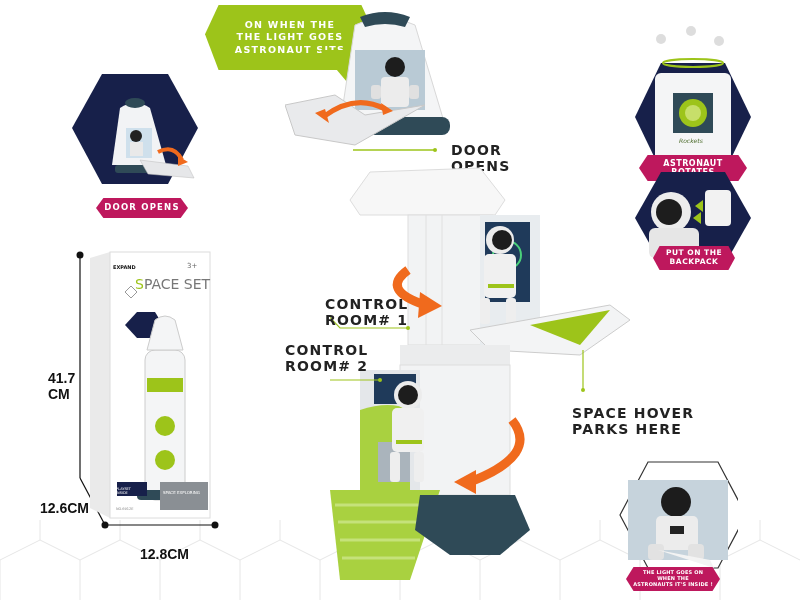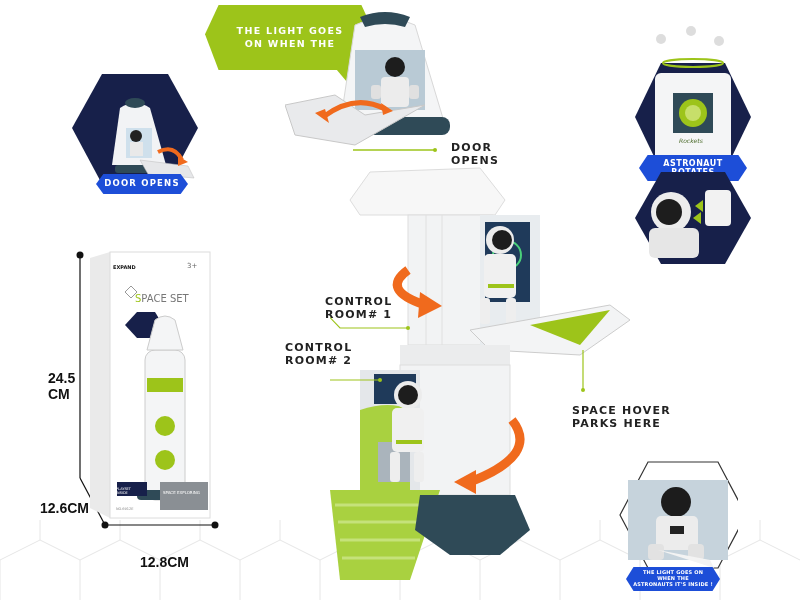--- a/index.html
+++ b/index.html
@@ -4,28 +4,28 @@
 <style>
   * { box-sizing: border-box; margin: 0; padding: 0; }
   html, body { width: 800px; height: 600px; overflow: hidden; background: #ffffff; }
   body { position: relative; font-family: "DejaVu Sans", sans-serif; color: #1a1a1a; }
   .abs { position: absolute; }
   .bg-pattern { left: 0; top: 520px; width: 800px; height: 80px; }
 
   .hex-card { position: absolute; }
   .hex-card svg { position: absolute; left: 0; top: 0; }
   .hex-label {
-    position: absolute; background: #1d4ed8; color: #fff; font-weight: bold;
+    position: absolute; background: #be185d; color: #fff; font-weight: bold;
     text-align: center; line-height: 1.15;
     clip-path: polygon(8% 0, 92% 0, 100% 50%, 92% 100%, 8% 100%, 0 50%);
     display: flex; align-items: center; justify-content: center;
     letter-spacing: 0.5px;
   }
   .callout {
-    position: absolute; color: #222; font-weight: bold; font-size: 11px;
+    position: absolute; color: #222; font-weight: bold; font-size: 14px;
     letter-spacing: 1.2px; line-height: 1.15; text-transform: uppercase;
   }
   .dim { position: absolute; font-weight: bold; font-size: 14px; color: #111; font-family: "Liberation Sans", sans-serif; }
   .speech {
     position: absolute; left: 205px; top: 5px; width: 170px; height: 65px;
     background: #9dc41a; color: #fff; font-weight: bold; font-size: 9.5px; letter-spacing: 1.3px;
     text-align: center; line-height: 1.3;
     clip-path: polygon(8% 0, 92% 0, 100% 45%, 92% 100%, 8% 100%, 0 45%);
     display: flex; flex-direction: column; justify-content: center;
   }
@@ -36,43 +36,44 @@
 
 <svg class="abs bg-pattern" viewBox="0 0 800 80">
   <g fill="none" stroke="#e6e6e6" stroke-width="1">
     <path d="M0 40 L40 20 L80 40 L120 20 L160 40 L200 20 L240 40 L280 20 L320 40 L360 20 L400 40 L440 20 L480 40 L520 20 L560 40 L600 20 L640 40 L680 20 L720 40 L760 20 L800 40"></path>
     <path d="M40 20 L40 0 M120 20 L120 0 M200 20 L200 0 M280 20 L280 0 M360 20 L360 0 M440 20 L440 0 M520 20 L520 0 M600 20 L600 0 M680 20 L680 0 M760 20 L760 0"></path>
     <path d="M0 40 L0 80 M80 40 L80 80 M160 40 L160 80 M240 40 L240 80 M320 40 L320 80 M400 40 L400 80 M480 40 L480 80 M560 40 L560 80 M640 40 L640 80 M720 40 L720 80"></path>
   </g>
 </svg>
 
 <div class="speech">
+  <div>ON WHEN THE</div>
   <div>THE LIGHT GOES</div>
-  <div>ON WHEN THE</div>
+  <div>ASTRONAUT SITS</div>
 </div>
 <svg class="speech-tail" width="40" height="50">
   <polygon points="0,0 28,0 38,45" fill="#9dc41a"></polygon>
 </svg>
 
 <div class="hex-card" style="left:70px; top:70px; width:130px; height:120px;">
   <svg width="130" height="120">
     <polygon points="32,4 98,4 128,58 98,114 32,114 2,58" fill="#17204a"></polygon>
 
     <path d="M42 95 L50 38 Q65 28 80 38 L96 95 Z" fill="#f2f3f5"></path>
     <ellipse cx="65" cy="33" rx="10" ry="5" fill="#2f4a57"></ellipse>
     <rect x="45" y="95" width="48" height="8" rx="3" fill="#2f4a57"></rect>
     <rect x="56" y="58" width="26" height="30" fill="#cfe0ec"></rect>
     <circle cx="66" cy="66" r="6" fill="#222"></circle>
     <rect x="60" y="72" width="13" height="14" fill="#e9e9e9"></rect>
 
     <path d="M70 90 L118 96 L124 108 L78 104 Z" fill="#e6e7e9" stroke="#bbb" stroke-width="0.5"></path>
     <path d="M88 82 Q104 74 112 90" stroke="#f06a1d" stroke-width="4" fill="none"></path>
     <polygon points="108,86 118,92 108,96" fill="#f06a1d"></polygon>
   </svg>
-  <div class="hex-label" style="left:26px; top:104px; width:92px; height:20px; font-size:8.5px; letter-spacing:1.2px;">DOOR OPENS</div>
+  <div class="hex-label" style="left:26px; top:128px; width:92px; height:20px; font-size:8.5px; letter-spacing:1.2px;">DOOR OPENS</div>
 </div>
 
 <svg class="abs" style="left:285px; top:5px;" width="175" height="150">
 
   <path d="M55 120 L70 20 Q100 5 130 20 L160 120 Z" fill="#f4f5f6" stroke="#d8d8d8"></path>
   <path d="M75 12 Q100 2 125 12 L120 22 Q100 16 80 22 Z" fill="#2f4a57"></path>
   <rect x="55" y="112" width="110" height="18" rx="8" fill="#2f4a57"></rect>
 
   <rect x="70" y="45" width="70" height="60" fill="#b9cad5"></rect>
   <circle cx="110" cy="62" r="10" fill="#1d1d1d"></circle>
@@ -119,20 +120,26 @@
 <div class="hex-card" style="left:633px; top:170px; width:120px; height:100px;">
   <svg width="120" height="100">
     <polygon points="28,2 92,2 118,48 92,94 28,94 2,48" fill="#17204a"></polygon>
     <circle cx="38" cy="42" r="20" fill="#ececec"></circle>
     <circle cx="36" cy="42" r="13" fill="#1d1d1d"></circle>
     <rect x="16" y="58" width="50" height="30" rx="6" fill="#e6e6e6"></rect>
     <rect x="72" y="20" width="26" height="36" rx="4" fill="#f2f2f2"></rect>
     <polygon points="62,36 70,30 70,42" fill="#9dc41a"></polygon>
     <polygon points="60,48 68,42 68,54" fill="#9dc41a"></polygon>
   </svg>
+  <div class="hex-label" style="left:20px; top:76px; width:82px; height:24px; font-size:7.5px;">
+    <div>
+      <div>PUT ON THE</div>
+      <div>BACKPACK</div>
+    </div>
+  </div>
 </div>
 
 <div class="hex-card" style="left:618px; top:460px; width:120px; height:135px;">
   <svg width="120" height="135">
     <polygon points="30,2 100,2 128,55 100,108 30,108 2,55" fill="#ffffff" stroke="#333" stroke-width="1.2"></polygon>
     <rect x="10" y="20" width="100" height="80" fill="#c6d3dc"></rect>
     <circle cx="58" cy="42" r="15" fill="#1c1c1c"></circle>
     <rect x="38" y="56" width="42" height="34" rx="5" fill="#ececec"></rect>
     <rect x="52" y="66" width="14" height="8" fill="#222"></rect>
     <rect x="30" y="84" width="16" height="16" rx="4" fill="#e2e2e2"></rect>
@@ -238,25 +245,25 @@
   <rect x="72" y="128" width="36" height="14" fill="#9dc41a"></rect>
   <circle cx="90" cy="176" r="10" fill="#9dc41a"></circle>
   <circle cx="90" cy="210" r="10" fill="#9dc41a"></circle>
   <rect x="62" y="240" width="56" height="10" rx="4" fill="#2f4a57"></rect>
 
   <rect x="42" y="232" width="30" height="14" fill="#17204a"></rect>
   <rect x="85" y="232" width="48" height="28" fill="#8a8f94"></rect>
 </svg>
 <div class="abs" style="left:113px; top:264px; font-size:5px; font-weight:bold; color:#111;">EXPAND</div>
 <div class="abs" style="left:187px; top:262px; font-size:7px; color:#666;">3+</div>
-<div class="abs" style="left:135px; top:293px; font-size:10px; color:#777;">
+<div class="abs" style="left:135px; top:276px; font-size:14px; color:#777;">
   <span style="color:#9dc41a;">S</span><span>PACE SET</span>
 </div>
 <div class="abs" style="left:116px; top:487px; font-size:3.5px; color:#fff; width:20px;">PLAYSET INSIDE</div>
 <div class="abs" style="left:163px; top:490px; font-size:4px; color:#fff;">SPACE EXPLORING</div>
 <div class="abs" style="left:116px; top:507px; font-size:3.5px; color:#888;">NO.6912E</div>
 
 <div class="dim" style="left:48px; top:370px; text-align:left;">
-  <div>24.5</div>
+  <div>41.7</div>
   <div>CM</div>
 </div>
 <div class="dim" style="left:40px; top:500px;">12.6CM</div>
-<div class="dim" style="left:140px; top:546px;margin-top:8px;">12.8CM</div>
+<div class="dim" style="left:140px; top:546px;">12.8CM</div>
 
 </body></html>

